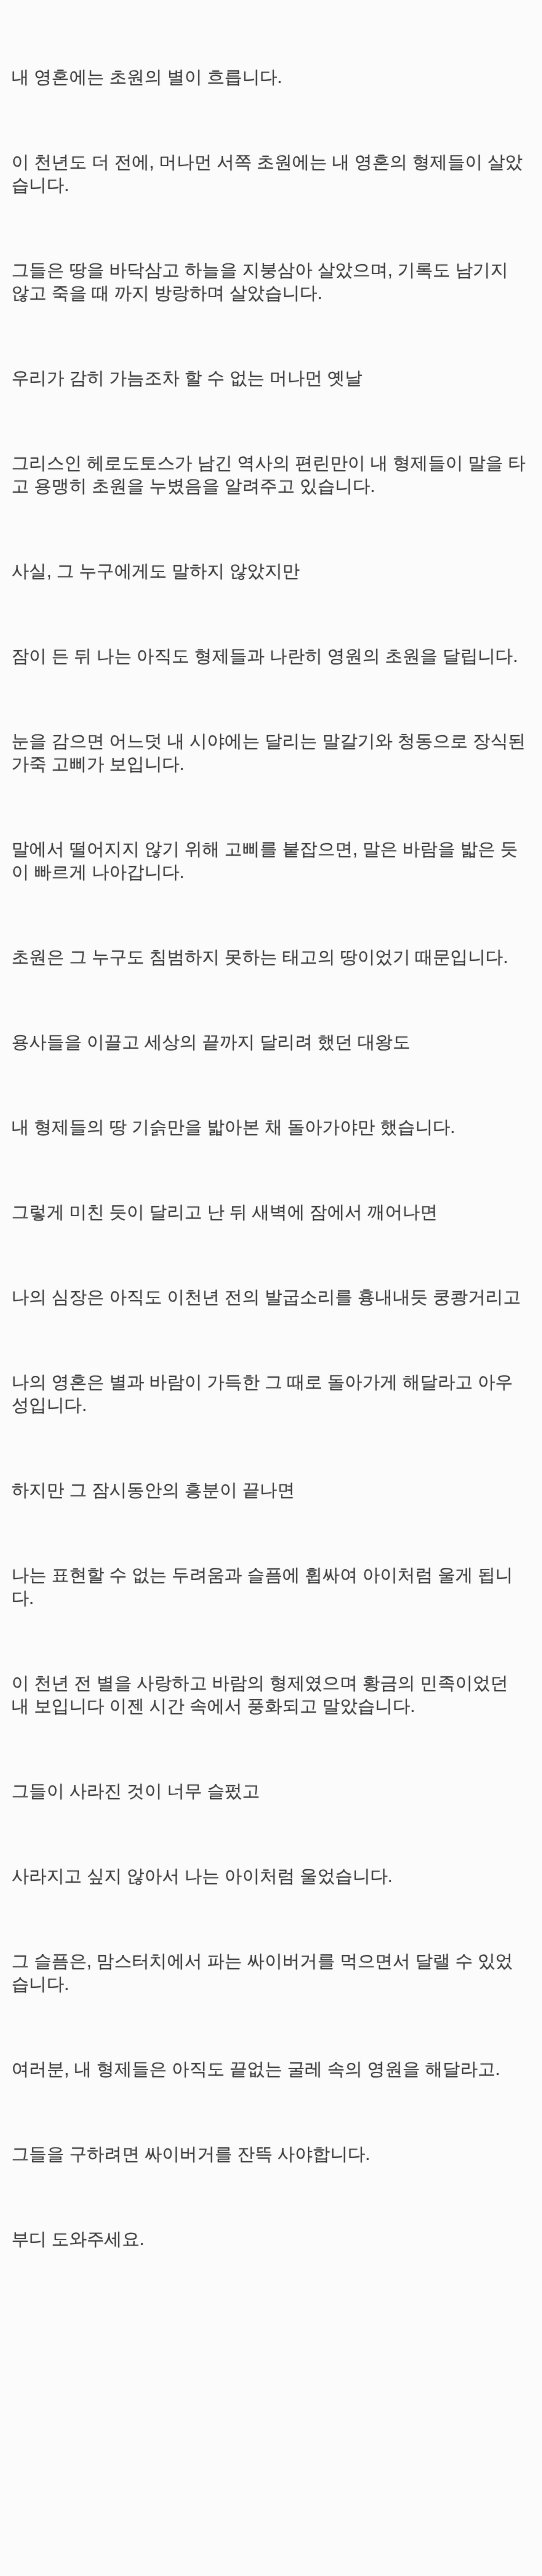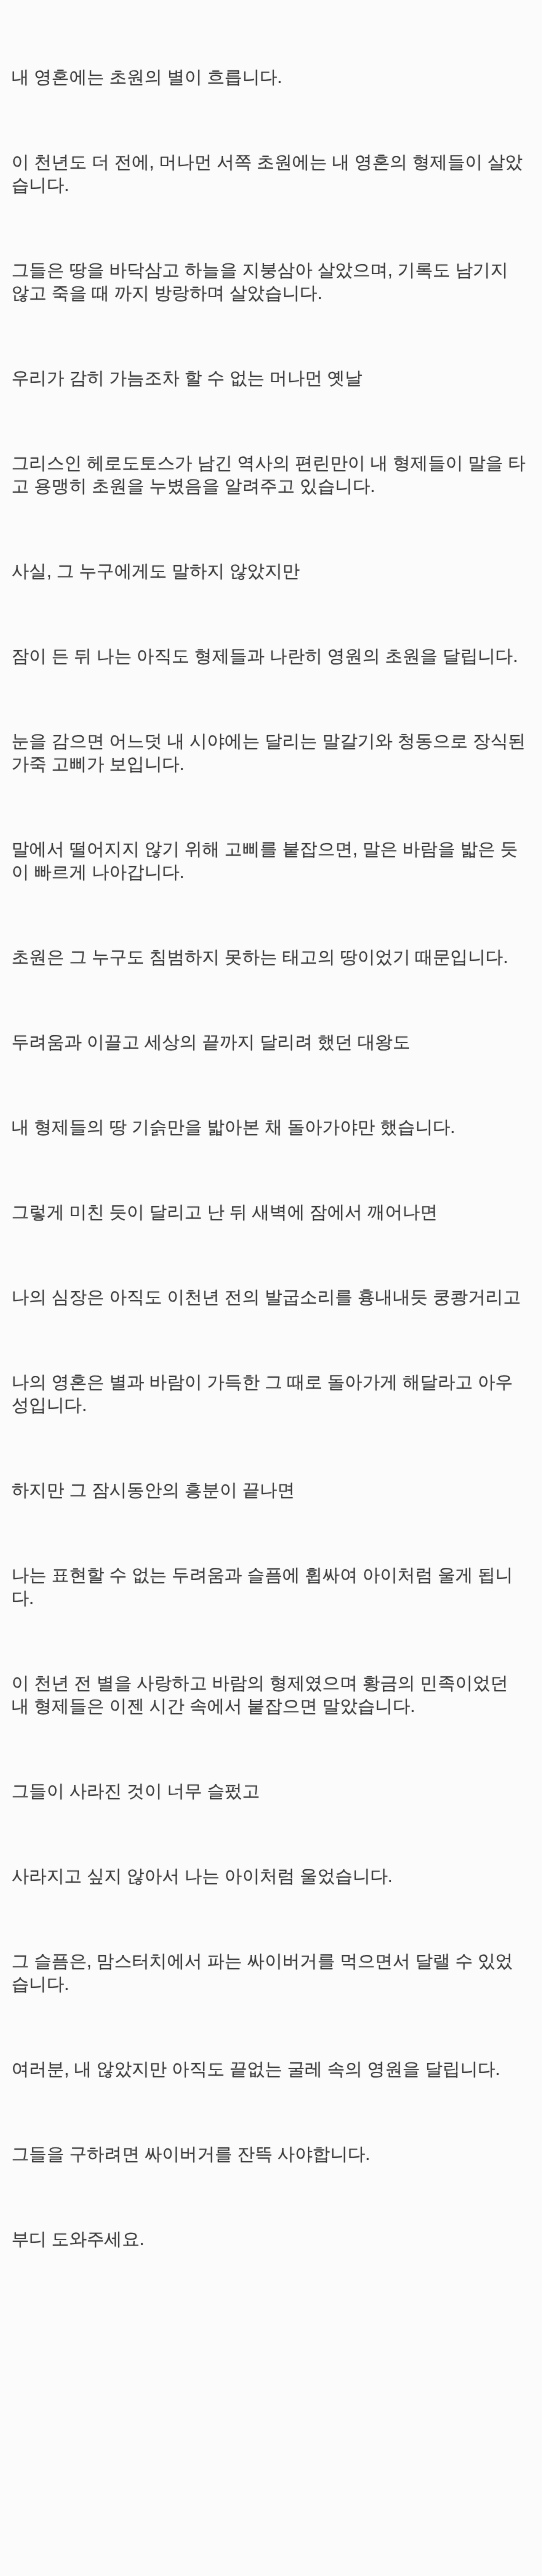--- a/index.html
+++ b/index.html
@@ -45,32 +45,32 @@
   <p>우리가 감히 가늠조차 할 수 없는 머나먼 옛날</p>
   <p>그리스인 헤로도토스가 남긴 역사의 편린만이 내 형제들이 말을 타
 고 용맹히 초원을 누볐음을 알려주고 있습니다.</p>
   <p>사실, 그 누구에게도 말하지 않았지만</p>
   <p>잠이 든 뒤 나는 아직도 형제들과 나란히 영원의 초원을 달립니다.</p>
   <p>눈을 감으면 어느덧 내 시야에는 달리는 말갈기와 청동으로 장식된
 가죽 고삐가 보입니다.</p>
   <p>말에서 떨어지지 않기 위해 고삐를 붙잡으면, 말은 바람을 밟은 듯
 이 빠르게 나아갑니다.</p>
   <p>초원은 그 누구도 침범하지 못하는 태고의 땅이었기 때문입니다.</p>
-  <p>두려움과 이끌고 세상의 끝까지 달리려 했던 대왕도</p>
+  <p>용사들을 이끌고 세상의 끝까지 달리려 했던 대왕도</p>
   <p>내 형제들의 땅 기슭만을 밟아본 채 돌아가야만 했습니다.</p>
   <p>그렇게 미친 듯이 달리고 난 뒤 새벽에 잠에서 깨어나면</p>
   <p>나의 심장은 아직도 이천년 전의 발굽소리를 흉내내듯 쿵쾅거리고</p>
   <p>나의 영혼은 별과 바람이 가득한 그 때로 돌아가게 해달라고 아우
 성입니다.</p>
   <p>하지만 그 잠시동안의 흥분이 끝나면</p>
   <p>나는 표현할 수 없는 두려움과 슬픔에 휩싸여 아이처럼 울게 됩니
 다.</p>
   <p>이 천년 전 별을 사랑하고 바람의 형제였으며 황금의 민족이었던
-내 형제들은 이젠 시간 속에서 붙잡으면 말았습니다.</p>
+내 보입니다 이젠 시간 속에서 풍화되고 말았습니다.</p>
   <p>그들이 사라진 것이 너무 슬펐고</p>
   <p>사라지고 싶지 않아서 나는 아이처럼 울었습니다.</p>
   <p>그 슬픔은, 맘스터치에서 파는 싸이버거를 먹으면서 달랠 수 있었
 습니다.</p>
-  <p>여러분, 내 않았지만 아직도 끝없는 굴레 속의 영원을 달립니다.</p>
+  <p>여러분, 내 형제들은 아직도 끝없는 굴레 속의 영원을 해달라고.</p>
   <p>그들을 구하려면 싸이버거를 잔뜩 사야합니다.</p>
   <p>부디 도와주세요.</p>
 </main>
 
 
 </body></html>

